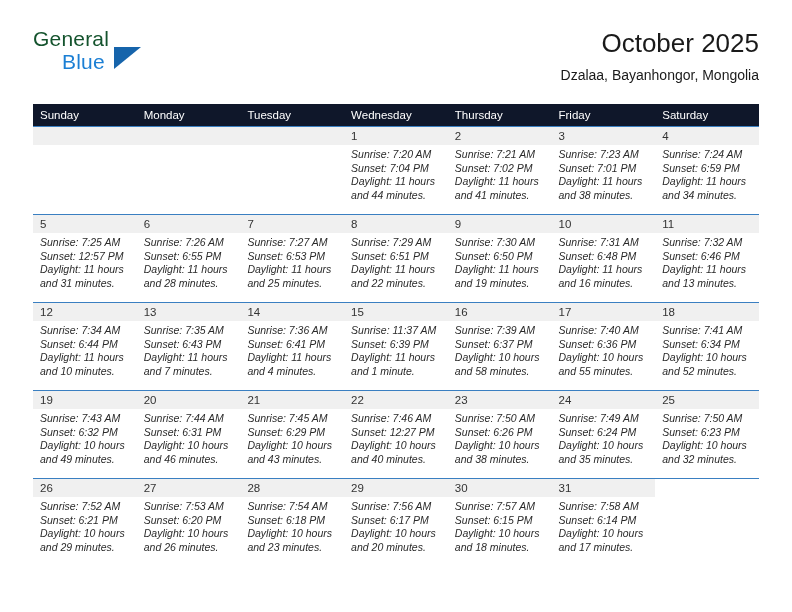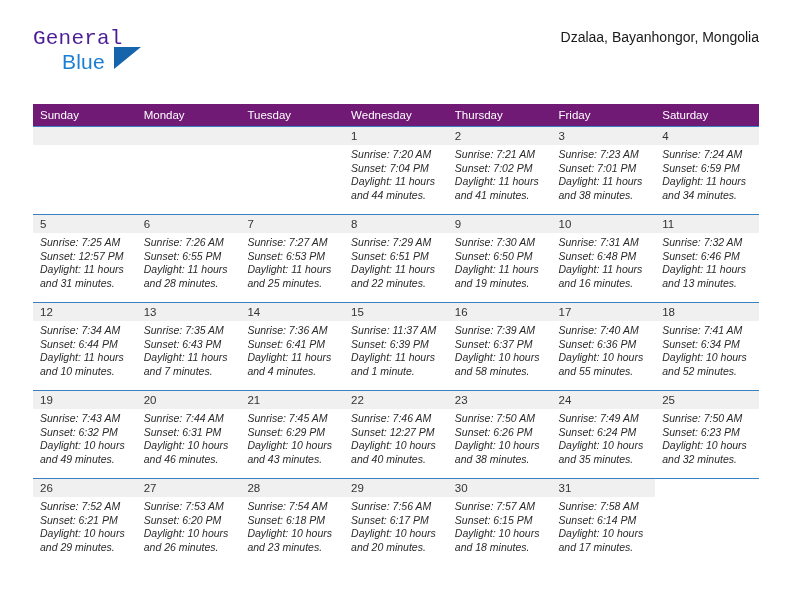--- a/index.html
+++ b/index.html
@@ -35,22 +35,22 @@
     top: 0;
     width: 150px;
     height: 56px;
   }
   .logo-general {
     position: absolute;
     left: 0;
     top: 0;
     font-size: 21px;
     letter-spacing: 0.2px;
-    color: #4c1d95;
-    font-family: Liberation Mono, monospace;
+    color: #14532d;
+    font-family: Liberation Sans, sans-serif;
   }
   .logo-blue {
     position: absolute;
     left: 29px;
     top: 23px;
     font-size: 21px;
     letter-spacing: 0.2px;
     color: #1b7fd4;
     font-family: "Liberation Sans", sans-serif;
   }
@@ -73,35 +73,36 @@
   .cal-title {
     font-size: 26px;
     color: #1a1a1a;
     line-height: 32px;
     white-space: nowrap;
   }
   .cal-subtitle {
     font-size: 14px;
     color: #1a1a1a;
     line-height: 20px;
+    margin-top: 6px;
     white-space: nowrap;
     text-align: center;
   }
 
   
   .calendar {
     position: absolute;
     left: 33px;
     top: 104px;
     width: 726px;
     border-collapse: collapse;
     table-layout: fixed;
   }
   .calendar th {
-    background: #701a75;
+    background: #0f172a;
     color: #ffffff;
     font-size: 11.5px;
     font-weight: normal;
     text-align: left;
     padding: 5px 0 5px 7px;
     height: 12px;
     border: none;
     box-sizing: border-box;
   }
   .calendar td {
@@ -155,20 +156,21 @@
 
   <div class="header">
 
     <div class="logo">
       <span class="logo-general">General</span>
       <span class="logo-triangle"></span>
       <span class="logo-blue">Blue</span>
     </div>
 
     <div class="title-block">
+      <div class="cal-title">October 2025</div>
       <div class="cal-subtitle">Dzalaa, Bayanhongor, Mongolia</div>
     </div>
 
   </div>
 
   <table class="calendar">
     <thead>
       <tr id="weekday-row">
           <th>Sunday</th>
           <th>Monday</th>

